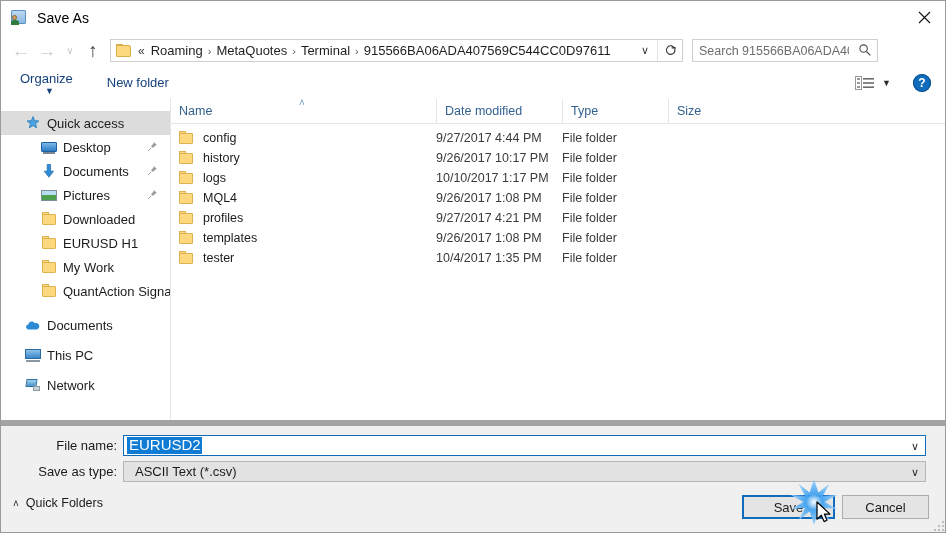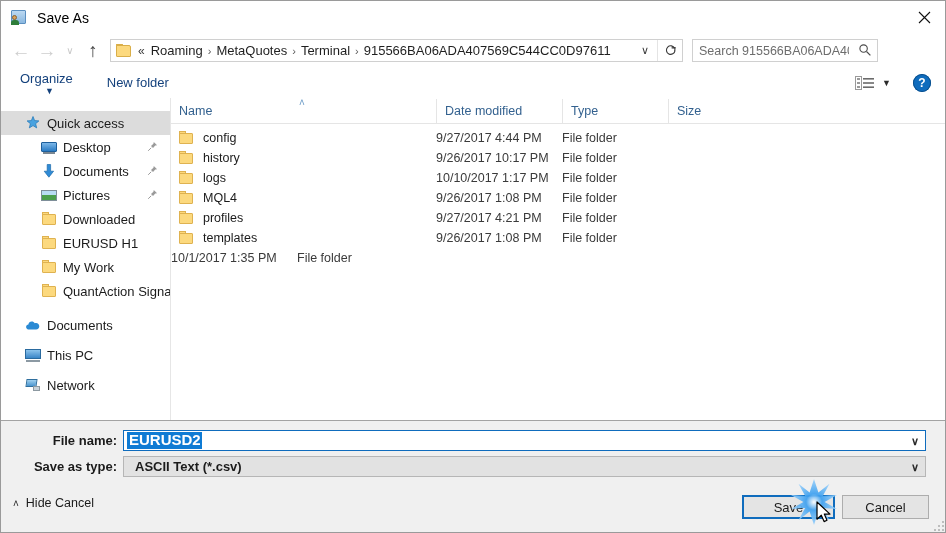--- a/index.html
+++ b/index.html
@@ -428,22 +428,21 @@
   .cell-date { width: 126px; color: #3a3a3a; }
   .cell-type { width: 106px; color: #3a3a3a; }
   .cell-size { width: 80px; }
 
   
   .formarea {
     position: absolute;
     left: 0; top: 419px;
     width: 946px; height: 66px;
     background: #f0f0f0;
-    border-top: 1px solid #a3a3a3;
-    font-weight: bold;
+    border-top: 6px solid #a3a3a3;
   }
   .form-row {
     position: absolute;
     left: 0; right: 0;
     height: 22px;
     display: flex;
     align-items: center;
   }
   .row-filename { top: 8px; }
   .row-savetype { top: 34px; }
@@ -856,21 +855,28 @@
                 <span class="rt"></span>
                 <span class="rb"></span>
               </span>
             <span>templates</span>
           </div>
           <div class="cell-date">9/26/2017 1:08 PM</div>
           <div class="cell-type">File folder</div>
           <div class="cell-size"></div>
         </div>
         <div class="row">
-          <div class="cell-date">10/1/2017 1:35 PM</div>
+          <div class="cell-name">
+            <span class="rowfolder">
+                <span class="rt"></span>
+                <span class="rb"></span>
+              </span>
+            <span>tester</span>
+          </div>
+          <div class="cell-date">10/4/2017 1:35 PM</div>
           <div class="cell-type">File folder</div>
           <div class="cell-size"></div>
         </div>
       </div>
     </div>
   </div>
 
   <div class="formarea">
     <div class="form-row row-filename">
       <div class="form-label">File name:</div>
@@ -884,21 +890,21 @@
       <div class="stype-input">
         <span class="stype-text">ASCII Text (*.csv)</span>
         <span class="stype-chevron">∨</span>
       </div>
     </div>
   </div>
 
   <div class="footer">
     <div class="hide-folders">
       <span class="hide-caret">˄</span>
-      <span>Hide Cancel</span>
+      <span>Quick Folders</span>
     </div>
     <div class="btn btn-save">
       <span>Save</span>
     </div>
     <div class="btn btn-cancel">
       <span>Cancel</span>
     </div>
     <div class="resize-grip">
       <i style="right:0;bottom:0"></i>
         <i style="right:4px;bottom:0"></i>

